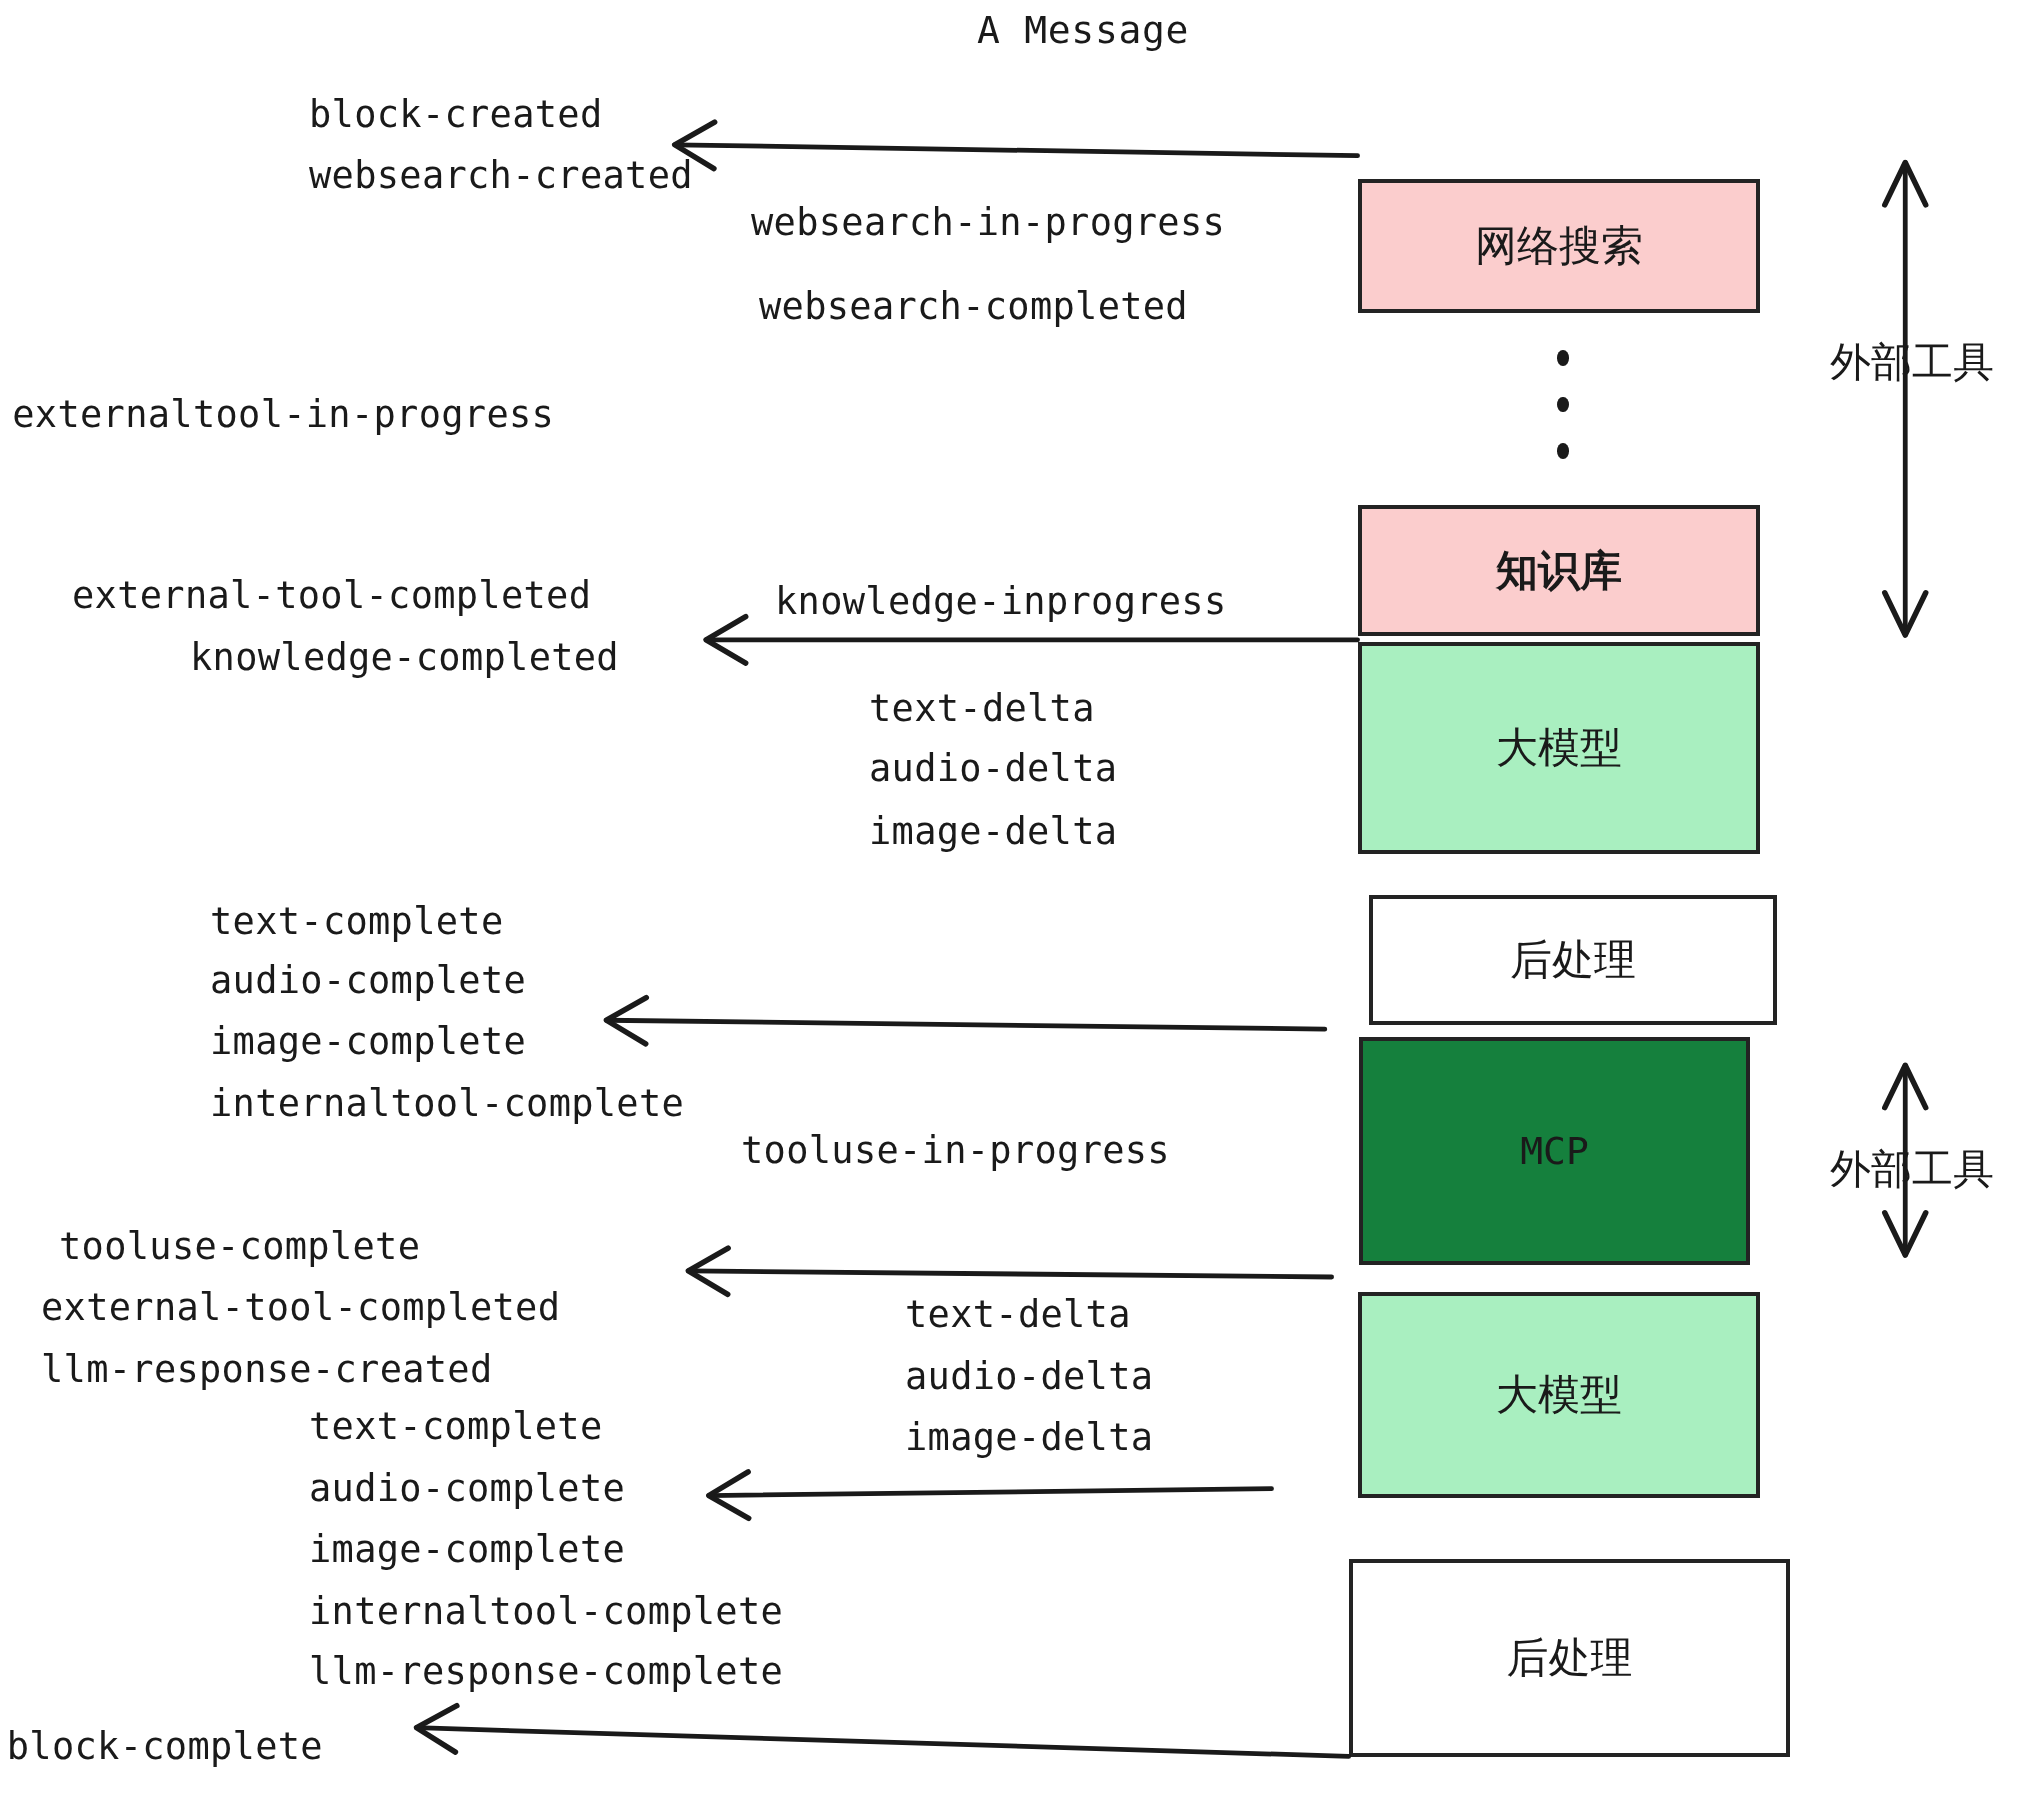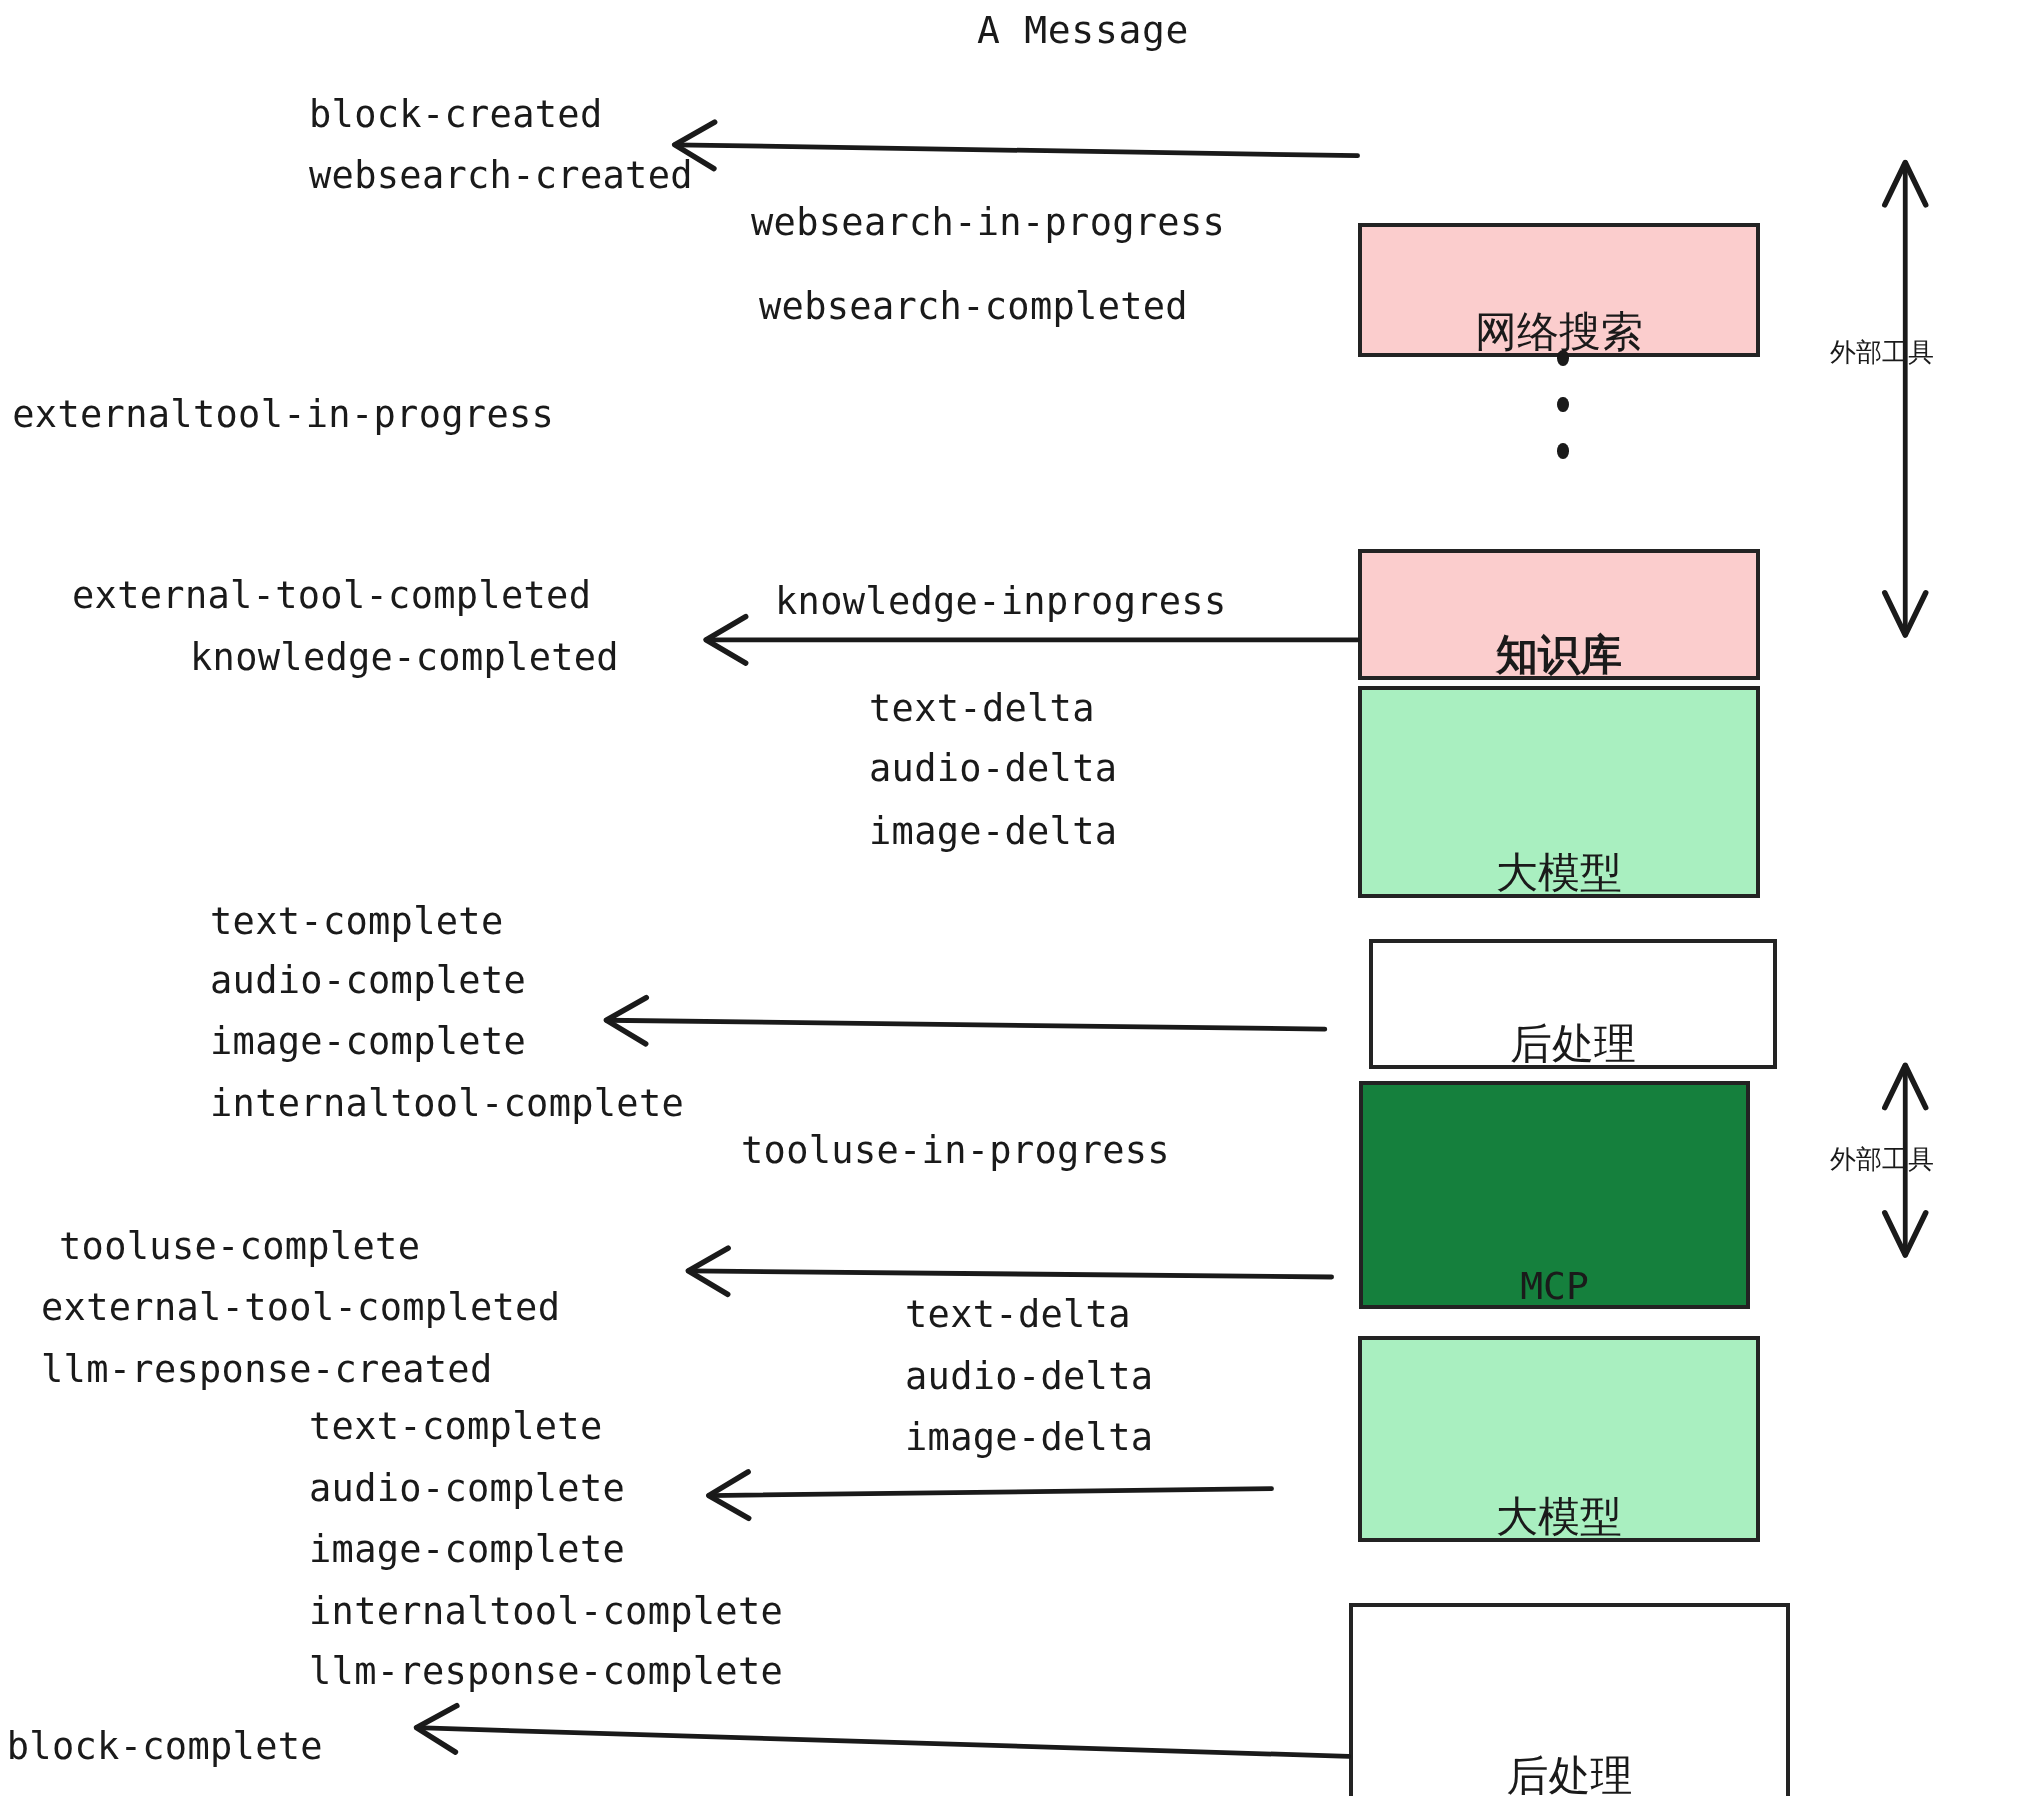--- a/index.html
+++ b/index.html
@@ -40,23 +40,22 @@
     font-size: 42px;
     color: #1a1a1a;
     white-space: pre;
   }
   
   .node {
     position: absolute;
     border: 4.1px solid #232323;
     box-sizing: border-box;
     display: flex;
-    align-items: flex-end;
+    align-items: center;
     justify-content: center;
-    margin-top: 44px;
   }
   .node .cjk, .node .mono-in {
     line-height: 1;
   }
   .mono-in {
     font-family: "DejaVu Sans Mono", "Liberation Mono", monospace;
     font-size: 38px;
     color: #1a1a1a;
     white-space: pre;
   }
@@ -66,21 +65,21 @@
     left: 0;
     top: 0;
     width: 2035px;
     height: 1796px;
     pointer-events: none;
   }
   
   .side-label {
     position: absolute;
     font-family: "DejaVu Sans", "Liberation Sans", sans-serif;
-    font-size: 26px;
+    font-size: 41px;
     color: #1a1a1a;
     white-space: pre;
     text-align: right;
   }
   .dots {
     position: absolute;
     display: flex;
     flex-direction: column;
     align-items: center;
     justify-content: space-between;

